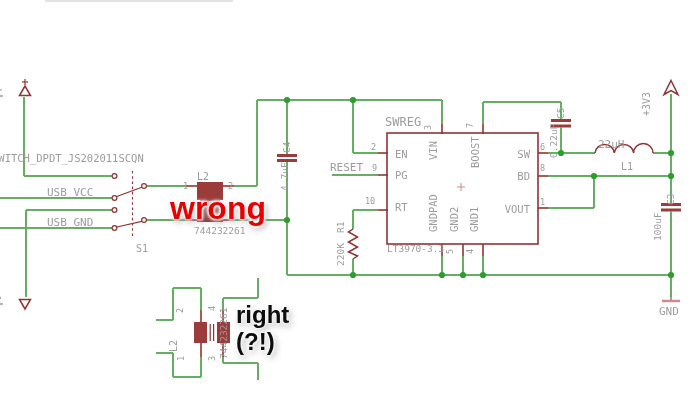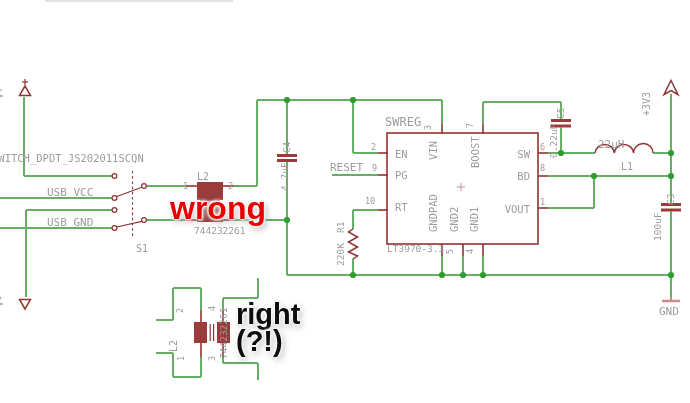--- a/index.html
+++ b/index.html
@@ -4,21 +4,21 @@
 <style>
   html,body{margin:0;padding:0;background:#fff;}
   .stage{position:relative;width:690px;height:403px;background:#fff;overflow:hidden;
          font-family:"DejaVu Sans Mono", monospace;}
   #schematic{position:absolute;left:0;top:0;}
   .ann{position:absolute;font-family:"Liberation Sans","DejaVu Sans",sans-serif;
        font-weight:bold;white-space:nowrap;
        text-shadow:0 0 2px #fff,0 0 4px #fff,0 0 5px #fff,2px 3px 6px rgba(110,110,110,.65),
                    -1px -1px 3px #fff,1px 1px 2px #fff;}
   .ann-wrong{left:170px;top:190px;font-size:32px;color:#e60000;text-align:right;}
-  .ann-right{left:236px;top:301px;font-size:29px;color:#0d0d0d;line-height:27px;}
+  .ann-right{left:236px;top:301px;font-size:24px;color:#0d0d0d;line-height:27px;}
 </style>
 </head>
 <body>
 
 <div class="stage">
   <svg id="schematic" width="690" height="403" viewBox="0 0 690 403">
       <line x1="45" y1="1" x2="233" y2="1" stroke="#d8d8d8" stroke-width="1.5" stroke-linecap="butt"></line>
       <line x1="24" y1="97" x2="24" y2="176" stroke="#66ad66" stroke-width="2" stroke-linecap="butt"></line>
       <line x1="24" y1="176" x2="112" y2="176" stroke="#66ad66" stroke-width="2" stroke-linecap="butt"></line>
       <line x1="0" y1="198" x2="112" y2="198" stroke="#66ad66" stroke-width="2" stroke-linecap="butt"></line>

